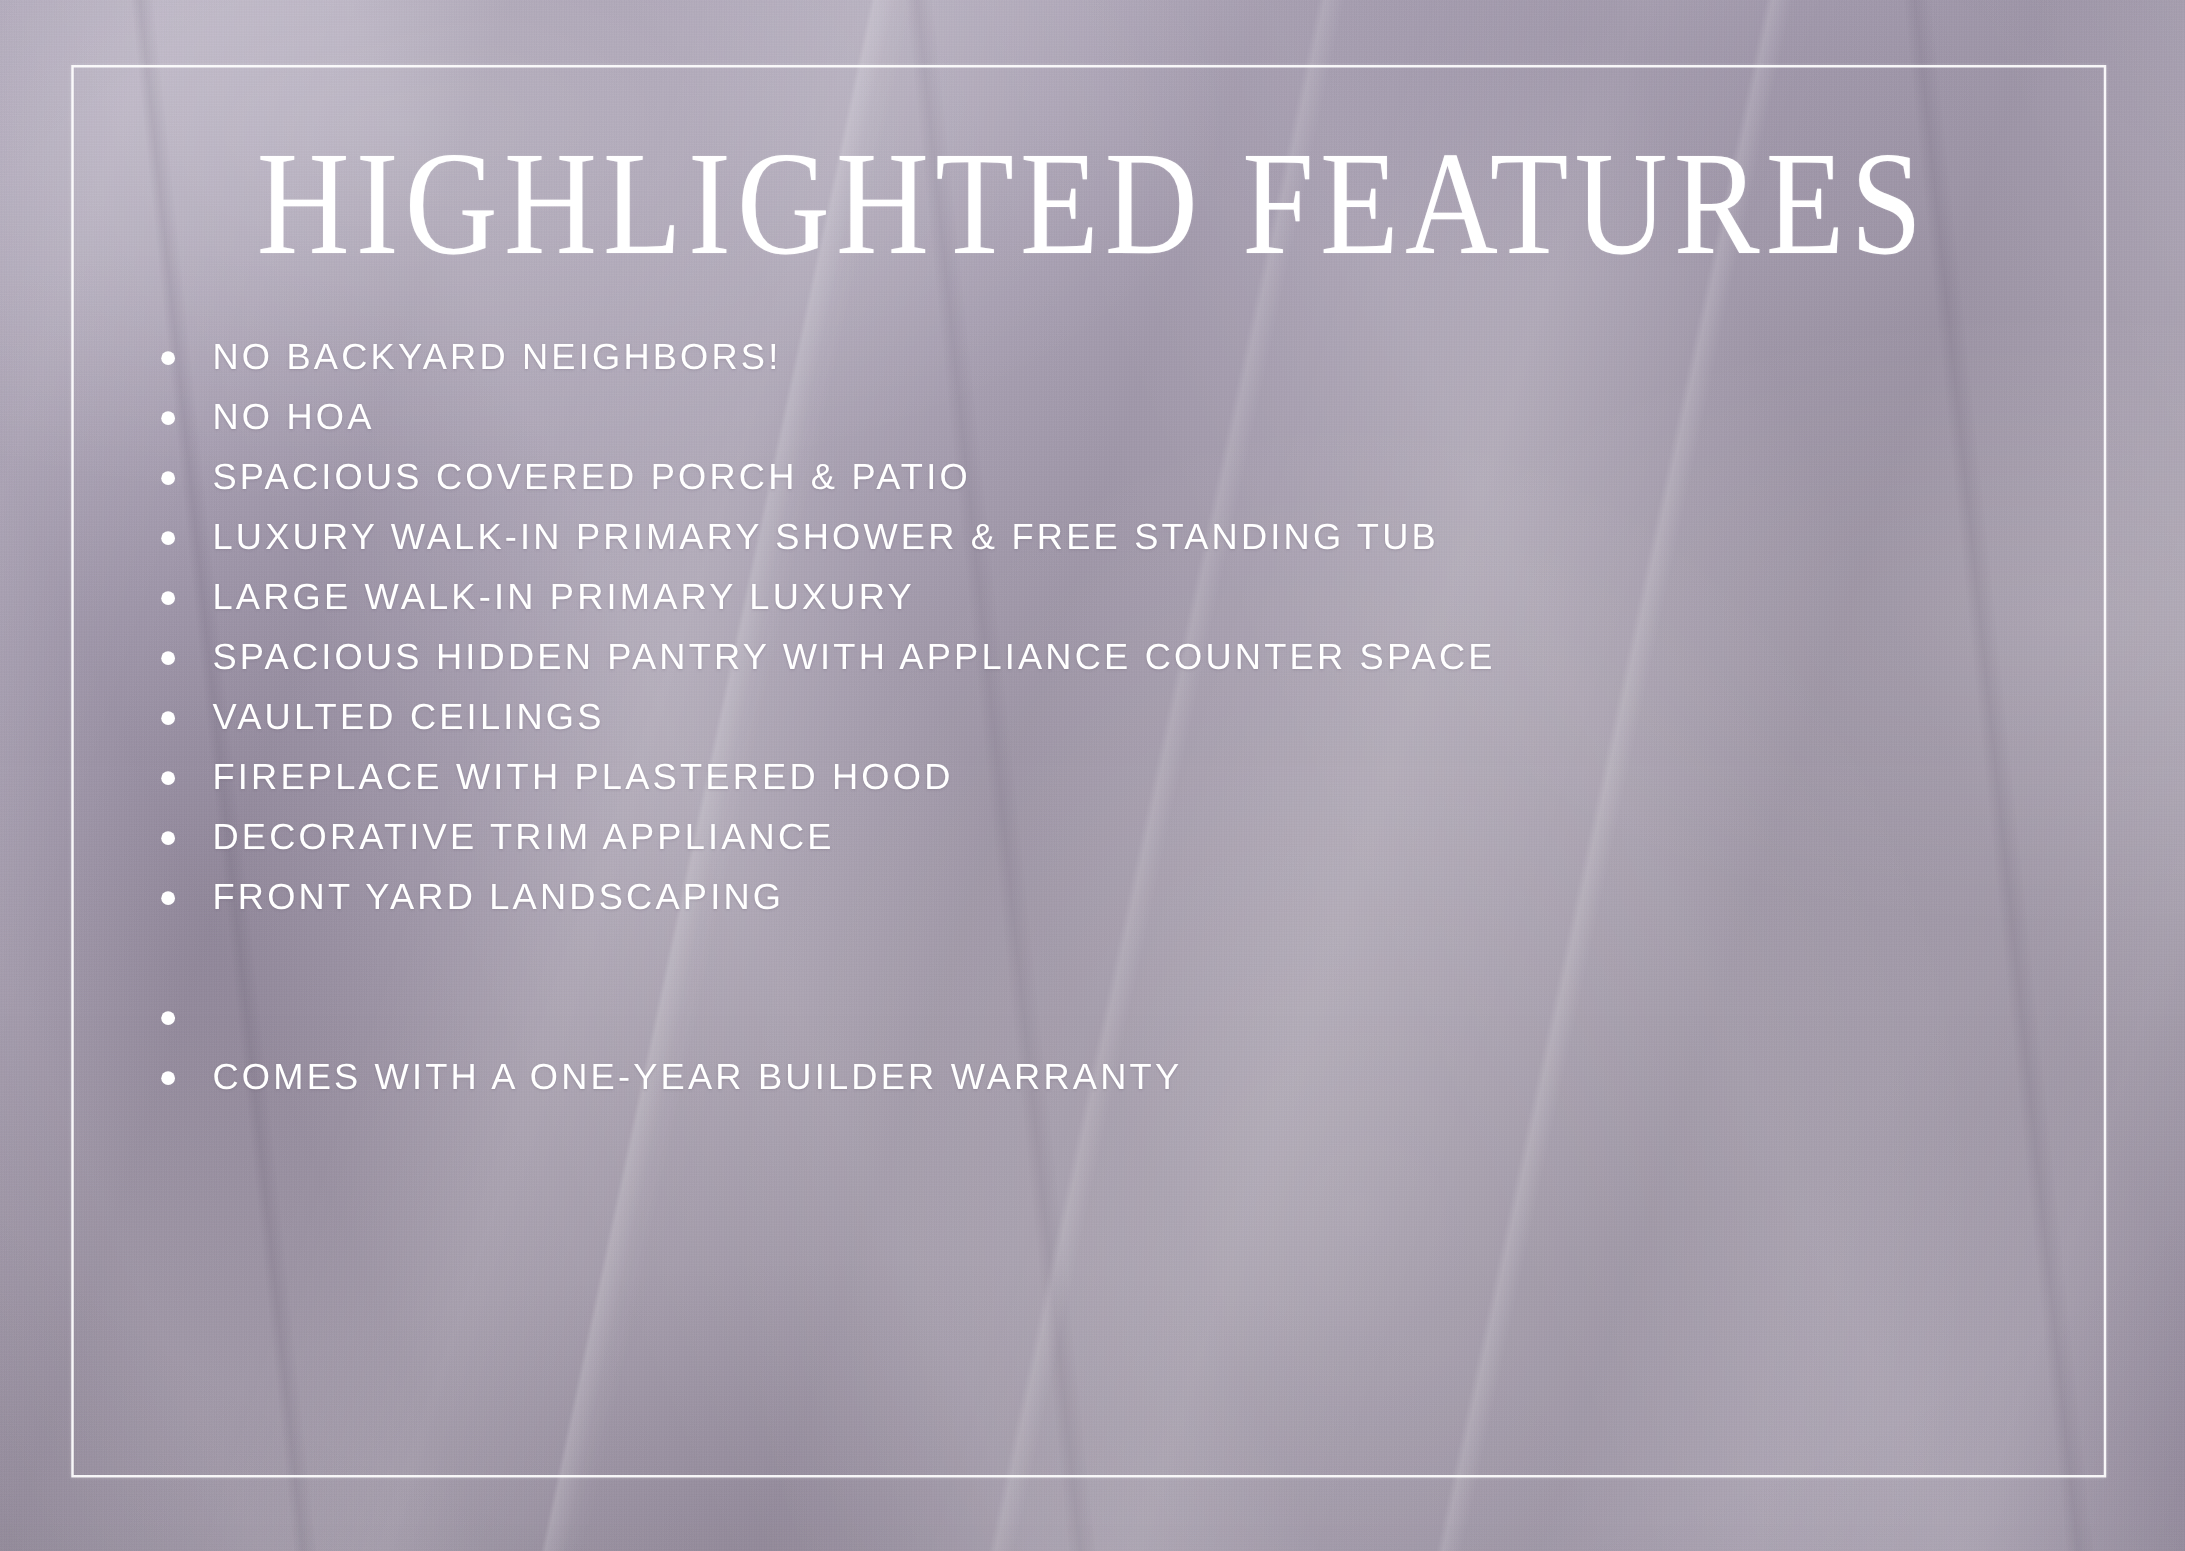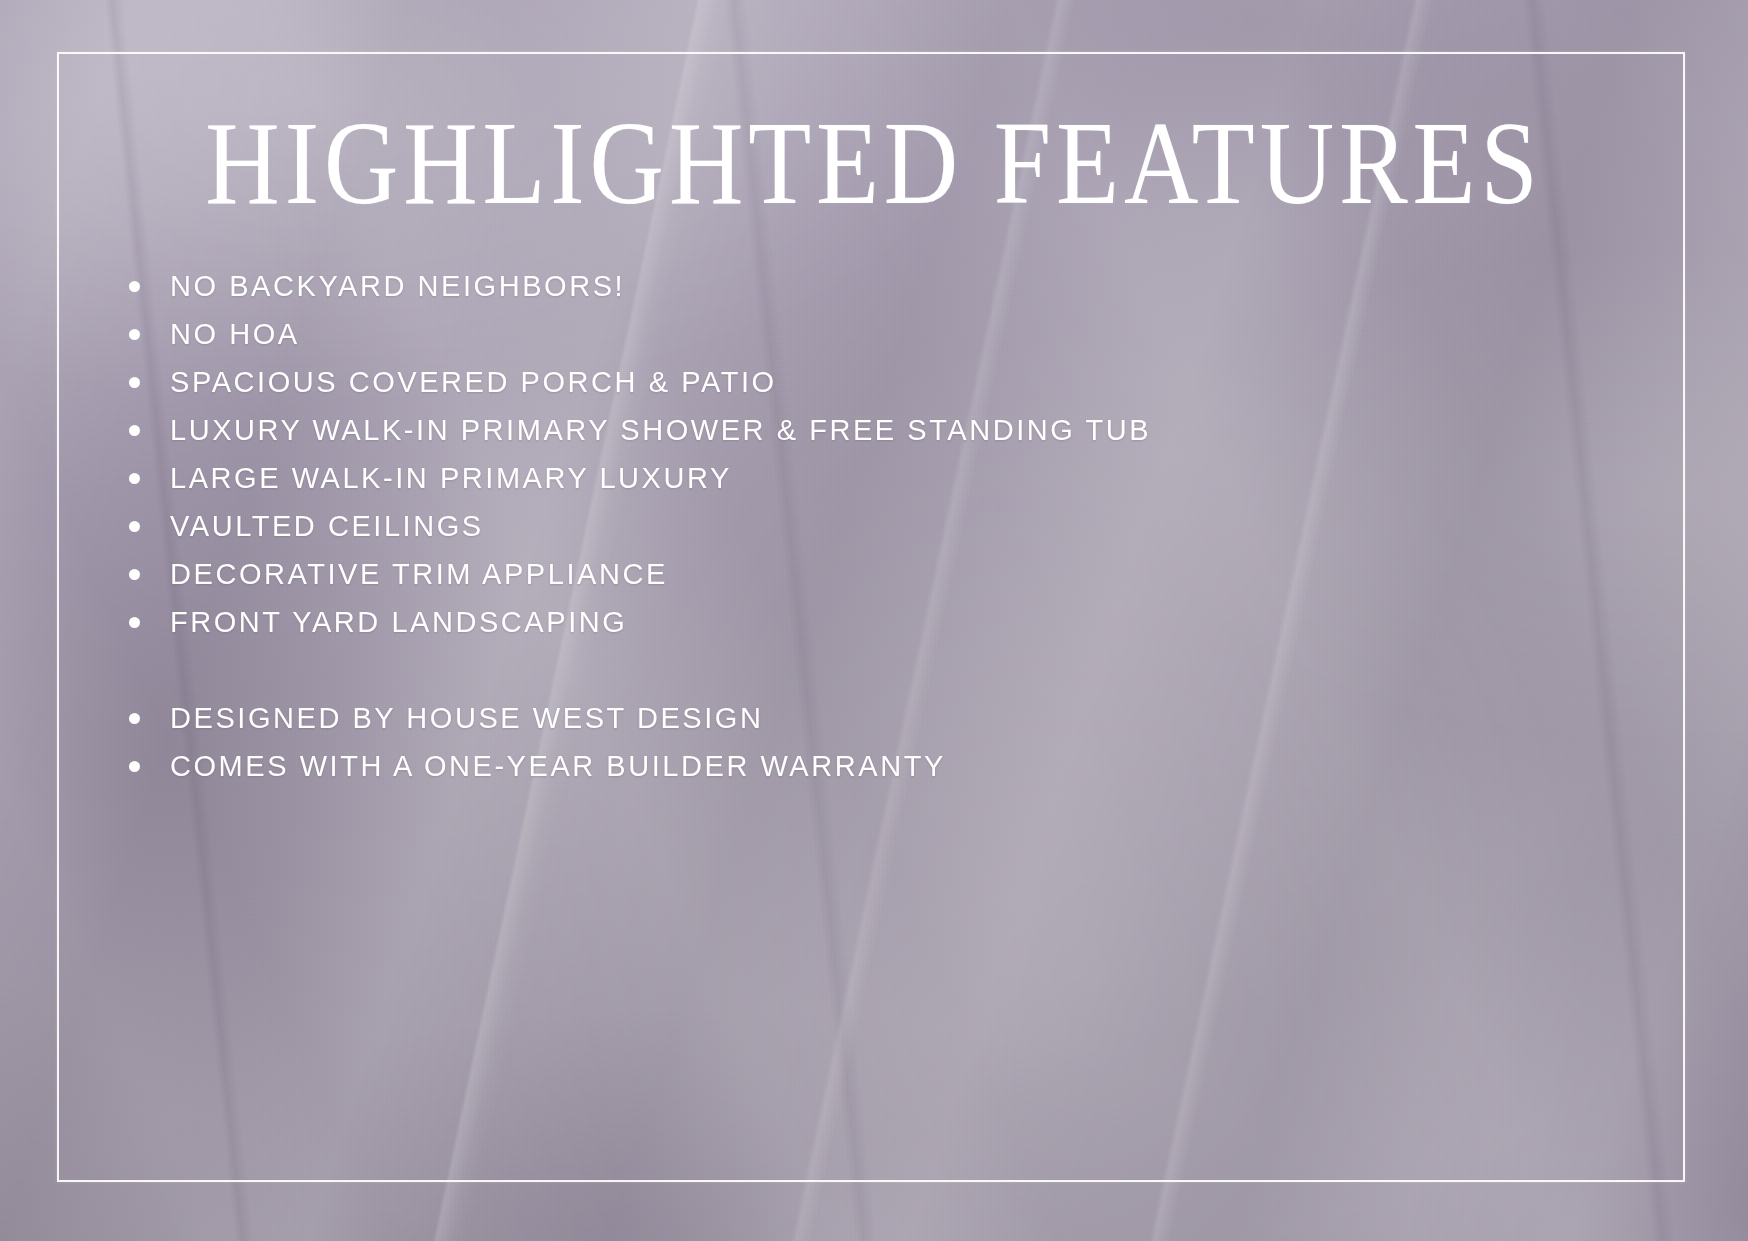--- a/index.html
+++ b/index.html
@@ -226,36 +226,43 @@
     <div class="li">
       <span class="bullet"></span>
       <span class="li-text">LUXURY WALK-IN PRIMARY SHOWER &amp; FREE STANDING TUB</span>
     </div>
     <div class="li">
       <span class="bullet"></span>
       <span class="li-text">LARGE WALK-IN PRIMARY LUXURY</span>
     </div>
     <div class="li">
       <span class="bullet"></span>
+      <span class="li-text">SPACIOUS HIDDEN PANTRY WITH APPLIANCE COUNTER SPACE</span>
+    </div>
+    <div class="li">
+      <span class="bullet"></span>
       <span class="li-text">VAULTED CEILINGS</span>
     </div>
     <div class="li">
       <span class="bullet"></span>
+      <span class="li-text">FIREPLACE WITH PLASTERED HOOD</span>
+    </div>
+    <div class="li">
+      <span class="bullet"></span>
       <span class="li-text">DECORATIVE TRIM APPLIANCE</span>
     </div>
     <div class="li">
       <span class="bullet"></span>
       <span class="li-text">FRONT YARD LANDSCAPING</span>
     </div>
 
     <div class="li spacer"></div>
 
     <div class="li">
       <span class="bullet"></span>
-      <span class="li-text">DESIGNED BY HOUSE WEST DESIGN</span>
     </div>
     <div class="li">
       <span class="bullet"></span>
       <span class="li-text">COMES WITH A ONE-YEAR BUILDER WARRANTY</span>
     </div>
 
   </div>
 </div>
 
 </body></html>

